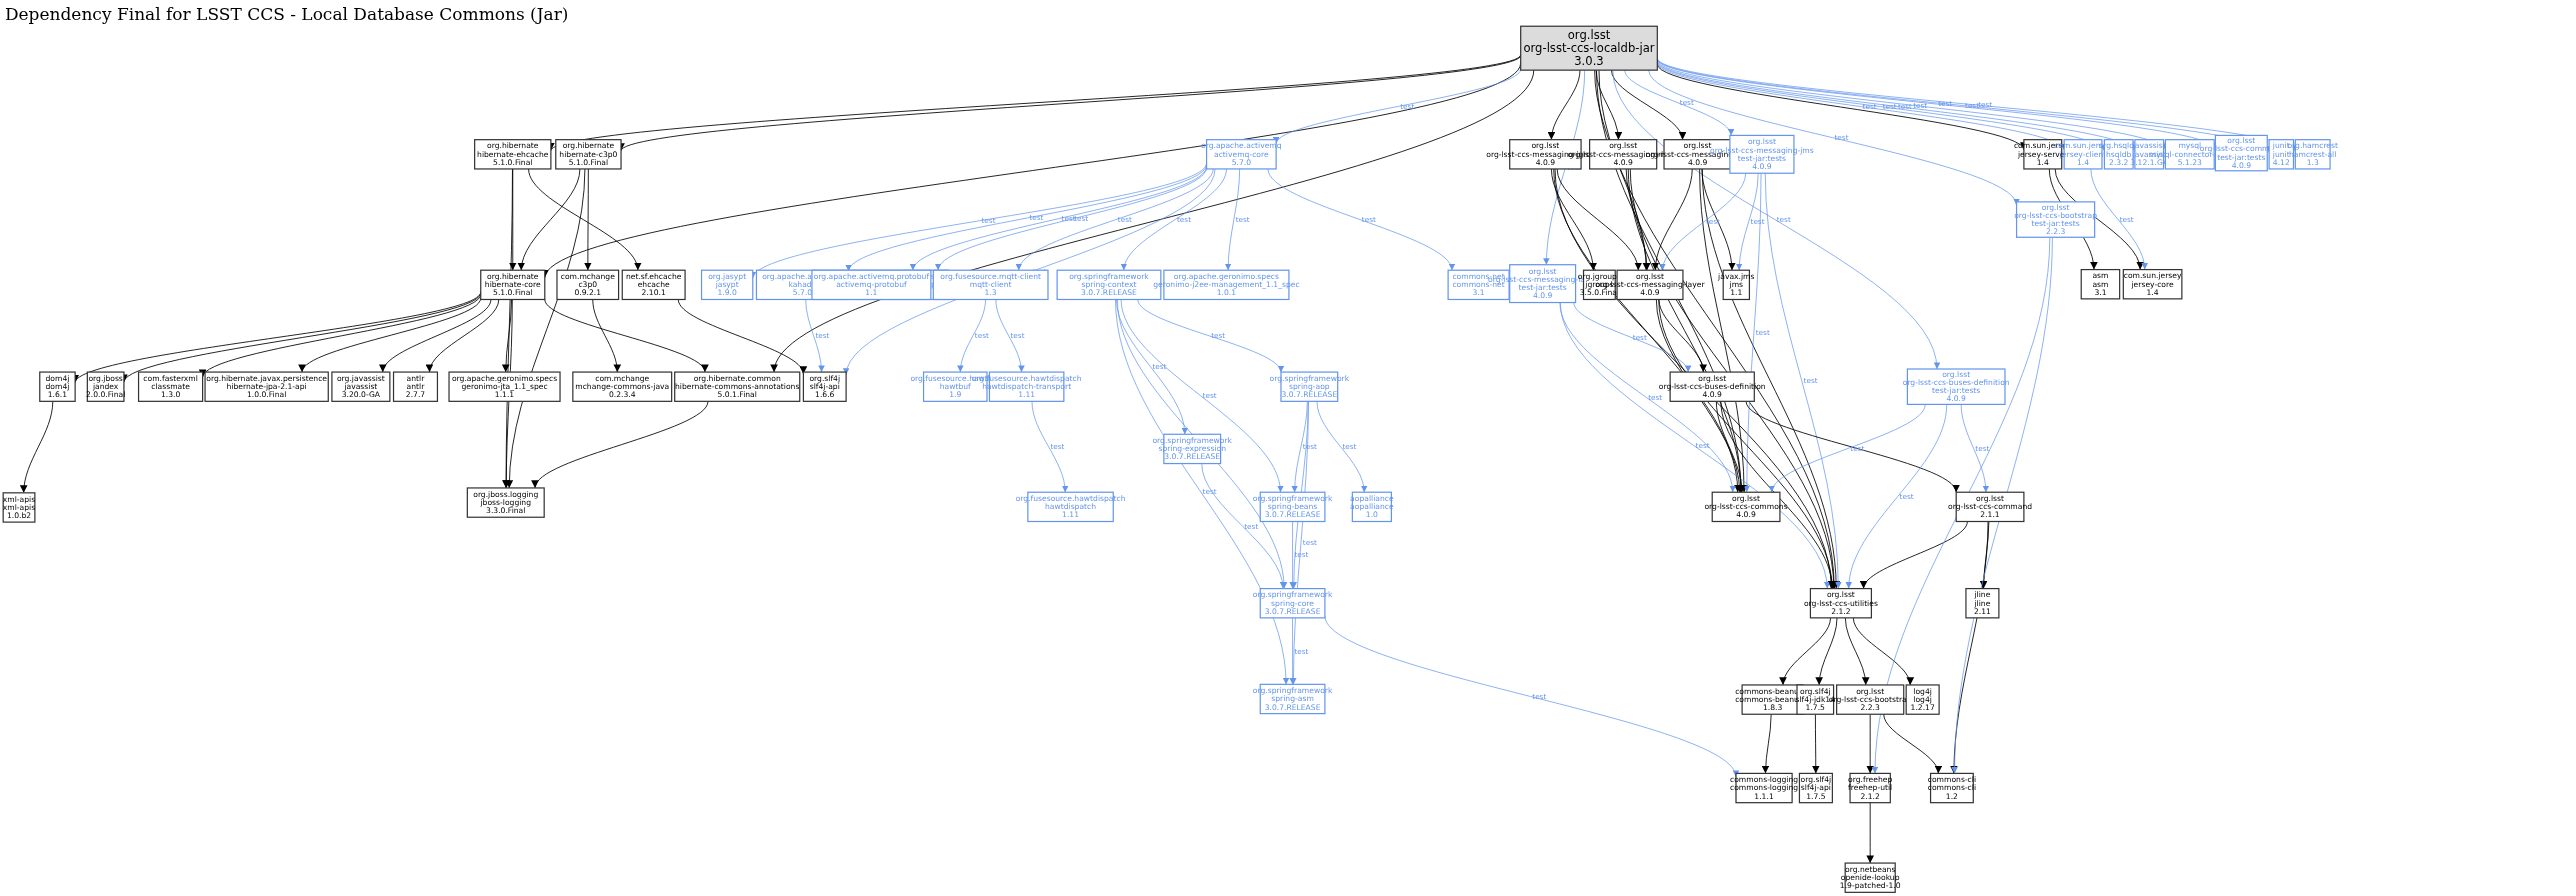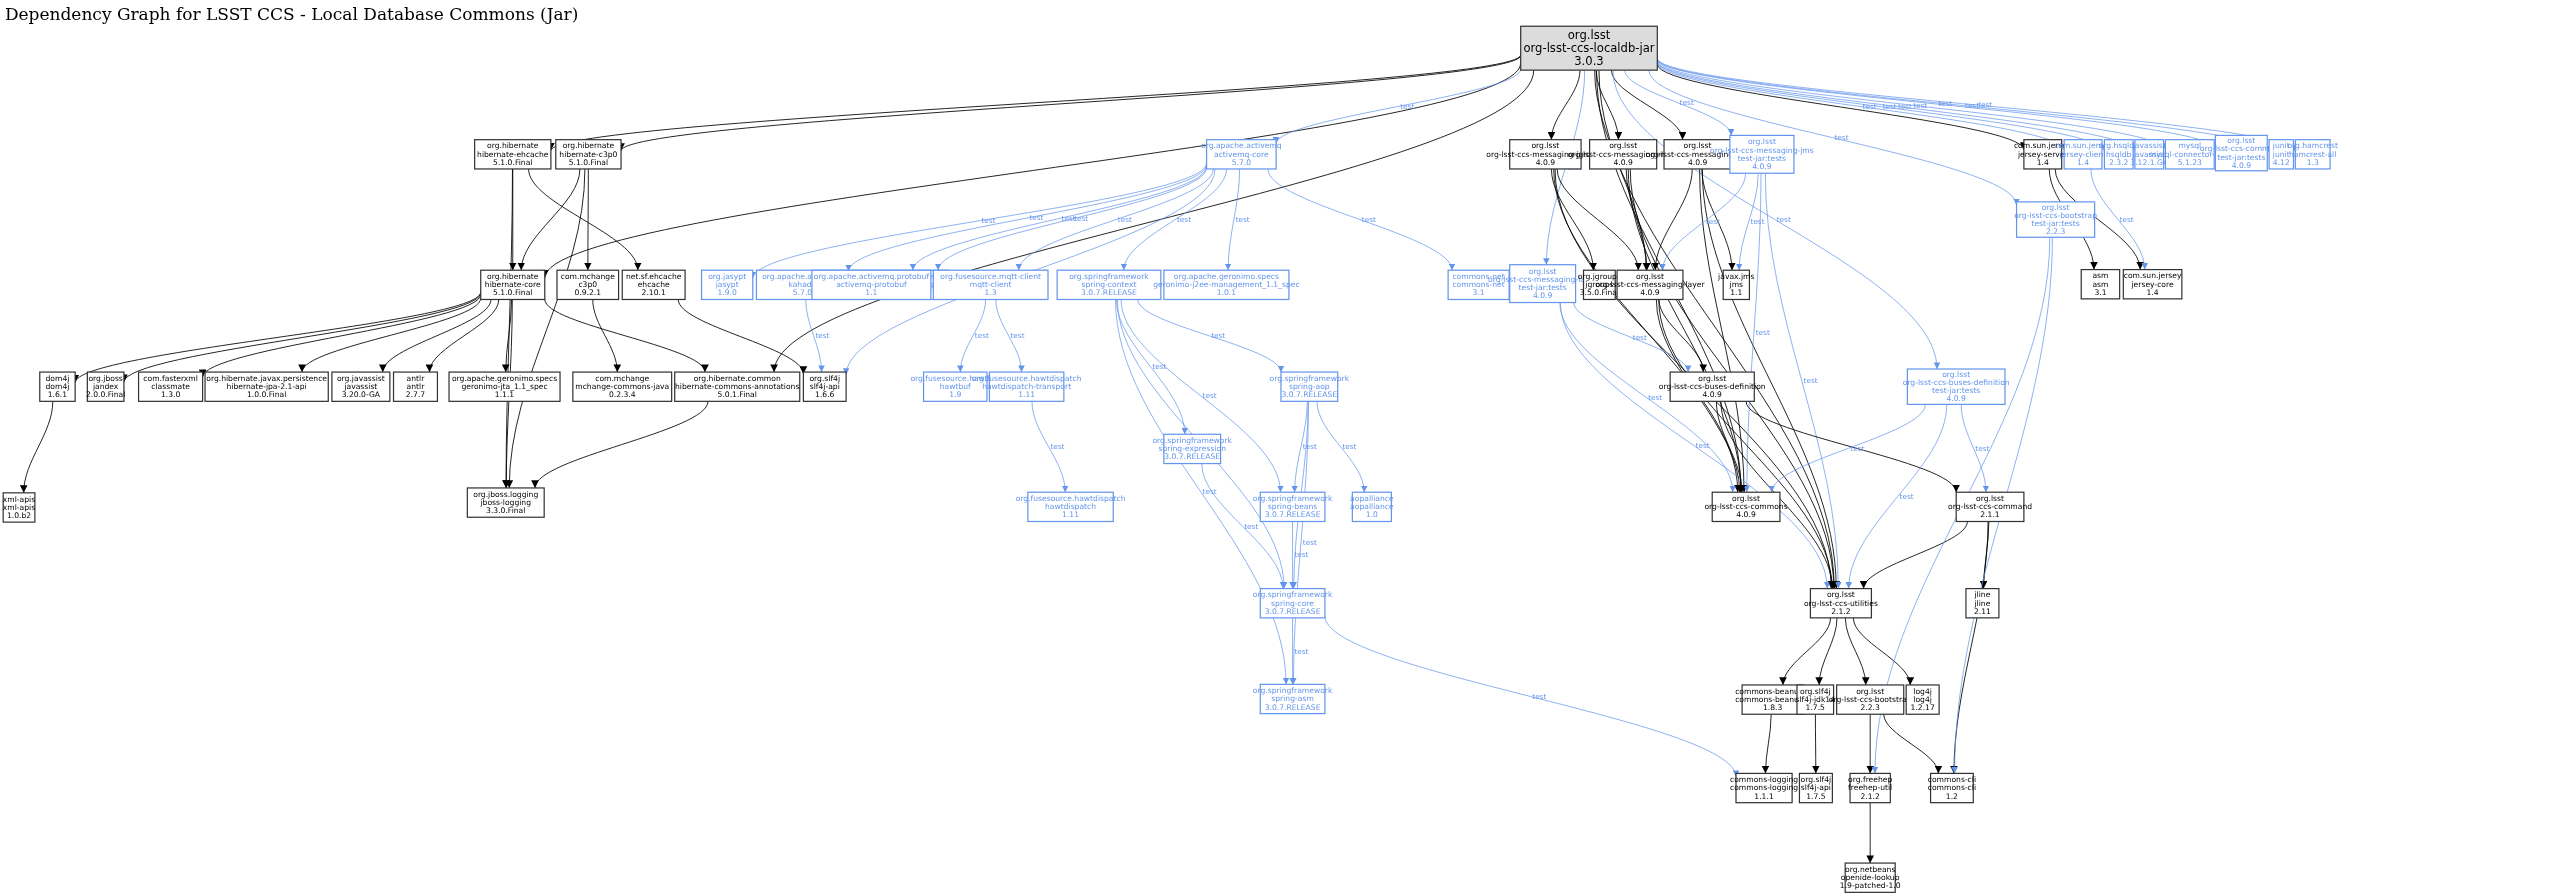--- a/index.html
+++ b/index.html
@@ -7,21 +7,21 @@
   #title { position: absolute; left: 4.9px; top: 3.7px; font-family: "DejaVu Serif", serif; font-size: 17px; color: #000; }
   #graph { position: absolute; left: 0; top: 0; }
   .node-rect { stroke-width: 2; }
   .node-text { font-family: "DejaVu Sans", sans-serif; font-size: 12.5px; text-anchor: middle; }
   .root-text { font-family: "DejaVu Sans", sans-serif; font-size: 19px; text-anchor: middle; }
   .edge-label { font-family: "DejaVu Sans", sans-serif; font-size: 12px; fill: #6495ed; }
 </style>
 </head>
 <body>
 
-<div id="title">Dependency Graph for LSST CCS - Local Database Commons (Jar)</div>
+<div id="title">Dependency Final for LSST CCS - Local Database Commons (Jar)</div>
 <svg id="graph" width="2576" height="896" xmlns="http://www.w3.org/2000/svg" viewBox="0 0 4223 1469">
   <defs>
     <marker id="arrow-compile" viewBox="0 0 10 10" refX="10" refY="5" markerWidth="9" markerHeight="9" orient="auto-start-reverse">
       <path d="M0,0 L10,5 L0,10 z" fill="#000"></path>
     </marker>
     <marker id="arrow-test" viewBox="0 0 10 10" refX="10" refY="5" markerWidth="9" markerHeight="9" orient="auto-start-reverse">
       <path d="M0,0 L10,5 L0,10 z" fill="#6495ed"></path>
     </marker>
   </defs>
   <g id="edges-layer">

